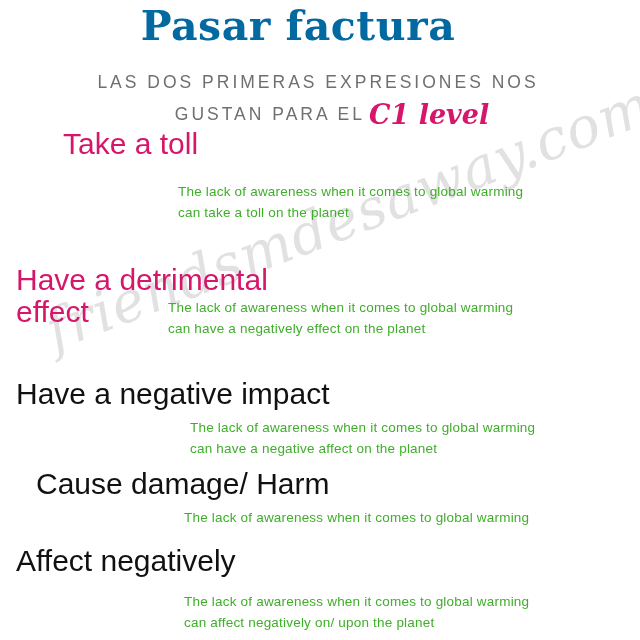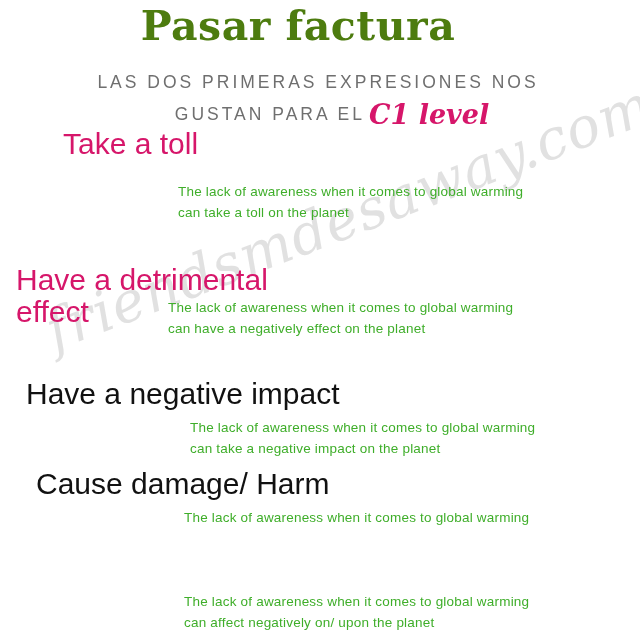--- a/index.html
+++ b/index.html
@@ -43,21 +43,21 @@
   
   #title {
     position: absolute;
     left: 0;
     top: 2px;
     width: 596px;
     text-align: center;
     font-family: "DejaVu Serif", serif;
     font-weight: bold;
     font-size: 41px;
-    color: #4d7c0f;
+    color: #0369a1;
     letter-spacing: 0.5px;
   }
 
   
   #subtitle {
     position: absolute;
     left: 0;
     top: 70px;
     width: 636px;
     text-align: center;
@@ -101,21 +101,21 @@
     color: #3fae2a;
     letter-spacing: 0.2px;
   }
 
   .e1-head { left: 18px; top: 128px; margin-left: 45px; }
   .e1-ex   { left: 178px; top: 182px; width: 460px; }
 
   .e2-head { left: 16px; top: 248px; width: 330px; margin-top: 16px; }
   .e2-ex   { left: 168px; top: 298px; width: 470px; }
 
-  .e3-head { left: 16px; top: 378px; margin-left: 10px; }
+  .e3-head { left: 16px; top: 378px; }
   .e3-ex   { left: 190px; top: 418px; width: 450px; }
 
   .e4-head { left: 16px; top: 468px; margin-left: 20px; }
   .e4-ex   { left: 184px; top: 508px; width: 456px; }
 
   .e5-head { left: 16px; top: 545px; }
   .e5-ex   { left: 184px; top: 592px; width: 456px; }
 </style>
 </head>
 <body>
@@ -141,26 +141,27 @@
 
   <div class="entry-head pink e2-head">Have a detrimental effect</div>
   <div class="example e2-ex">
     <span>The lack of awareness when it comes to global warming</span><br>
     <span>can have a negatively effect on the planet</span>
   </div>
 
   <div class="entry-head black e3-head">Have a negative impact</div>
   <div class="example e3-ex">
     <span>The lack of awareness when it comes to global warming</span><br>
-    <span>can take a negative impact on  the planet</span>
+    <span>can have a negative affect on  the planet</span>
   </div>
 
   <div class="entry-head black e4-head">Cause damage/ Harm</div>
   <div class="example e4-ex">
     <span>The lack of awareness when it comes to global warming</span><br>
   </div>
 
+  <div class="entry-head black e5-head">Affect negatively</div>
   <div class="example e5-ex">
     <span>The lack of awareness when it comes to global warming</span><br>
     <span>can affect negatively on/ upon the planet</span>
   </div>
 
 </div>
 
 </body></html>

